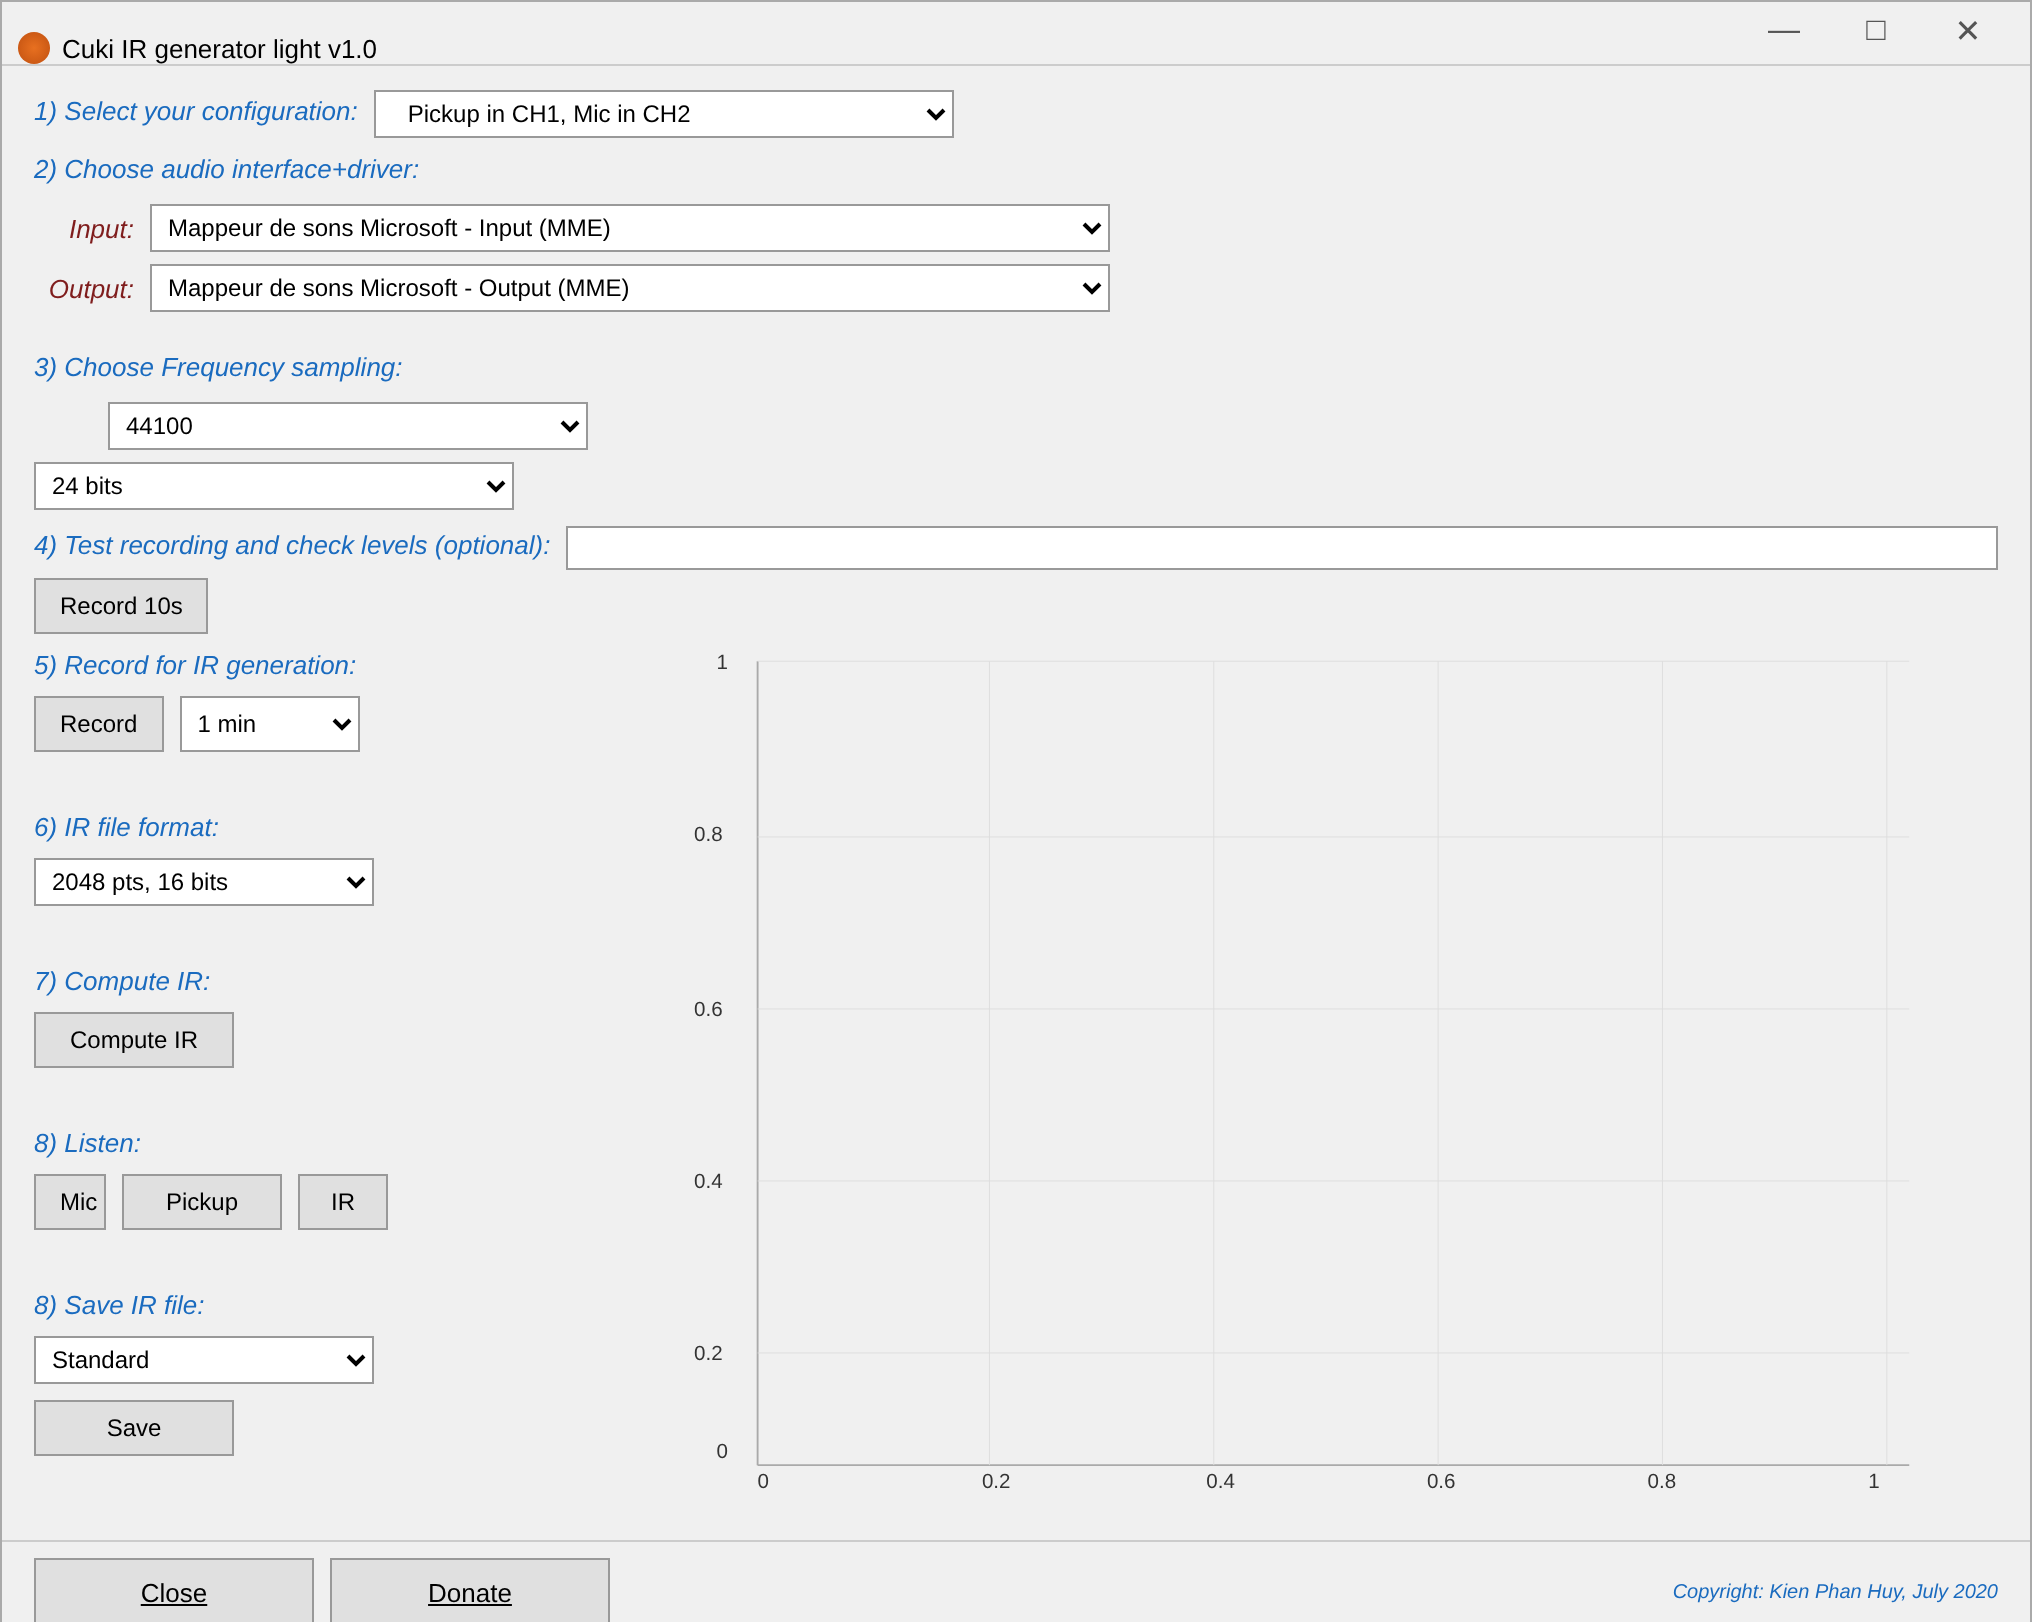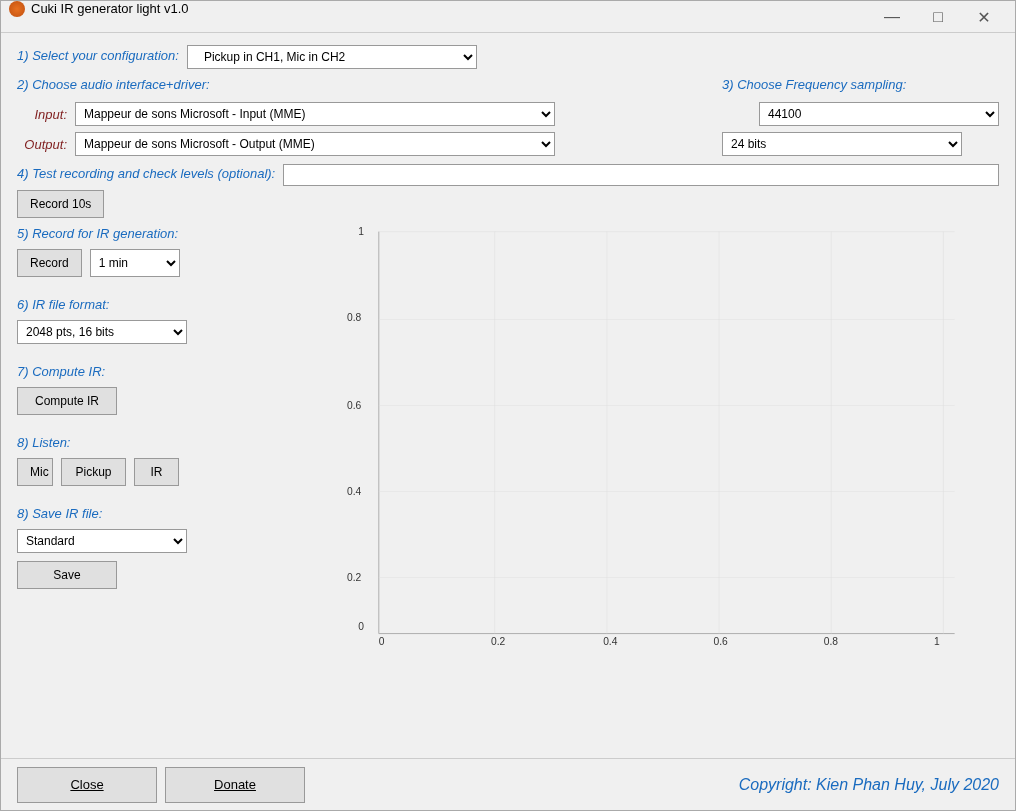--- a/index.html
+++ b/index.html
@@ -16,21 +16,21 @@
       height: 811px;
       background: #f0f0f0;
       border: 1px solid #aaa;
       display: flex;
       flex-direction: column;
     }
     .titlebar {
       background: #f0f0f0;
       height: 32px;
       display: flex;
-      align-items: flex-start;
+      align-items: flex-end;
       padding: 0 8px;
       border-bottom: 1px solid #ccc;
       flex-shrink: 0;
     }
     .titlebar-icon {
       width: 16px;
       height: 16px;
       margin-right: 6px;
       background: radial-gradient(circle, #e87020, #c05010);
       border-radius: 50%;
@@ -117,21 +117,21 @@
 
     .duration-select { width: 90px; height: 28px; }
 
     .ir-format-select { width: 170px; }
 
     .left-panel {
       width: 285px;
       flex-shrink: 0;
       display: flex;
       flex-direction: column;
-      gap: 8px;
+      gap: 18px;
     }
 
     .chart-area {
       flex: 1;
       position: relative;
       margin-left: 10px;
     }
 
     .chart-svg {
       width: 100%;
@@ -151,21 +151,21 @@
     .footer-left {
       display: flex;
       gap: 8px;
       text-decoration: underline;
     }
 
     .footer-right {
       margin-left: auto;
       color: #1a6bbf;
       font-style: italic;
-      font-size: 16px;
+      font-size: 10px;
     }
 
     .footer-btn {
       width: 140px;
       height: 36px;
       font-size: 13px;
     }
   </style>
 </head>
 <body>
@@ -185,21 +185,21 @@
   <div class="content">
 
     <div class="row">
       <span class="section-label">1) Select your configuration:</span>
       <select class="config-select">
         <option>Pickup in CH1, Mic in CH2</option>
         <option>Mic in CH1, Pickup in CH2</option>
       </select>
     </div>
 
-    <div style="display:flex; align-items:flex-start; gap:20px;">
+    <div style="display:flex; align-items:flex-start; gap:20px;flex-direction:column;">
       <div style="display:flex; flex-direction:column; gap:6px; flex:1;">
         <span class="section-label">2) Choose audio interface+driver:</span>
         <div class="row">
           <span class="input-label">Input:</span>
           <select class="input-select">
             <option>Mappeur de sons Microsoft - Input (MME)</option>
           </select>
         </div>
         <div class="row">
           <span class="input-label">Output:</span>
@@ -264,21 +264,21 @@
 
         <div style="display:flex; flex-direction:column; gap:4px; margin-top:12px;">
           <span class="section-label">7) Compute IR:</span>
           <button style="width:100px;">Compute IR</button>
         </div>
 
         <div style="display:flex; flex-direction:column; gap:4px; margin-top:12px;">
           <span class="section-label">8) Listen:</span>
           <div class="row">
             <button style="width:36px;">Mic</button>
-            <button style="width:65px;">Pickup</button>
+            <button style="width:80px;">Pickup</button>
             <button style="width:45px;">IR</button>
           </div>
         </div>
 
         <div style="display:flex; flex-direction:column; gap:4px; margin-top:12px;">
           <span class="section-label">8) Save IR file:</span>
           <div class="row">
             <select style="width:170px; height:24px;">
               <option selected="">Standard</option>
               <option>Wav 16 bits</option>

